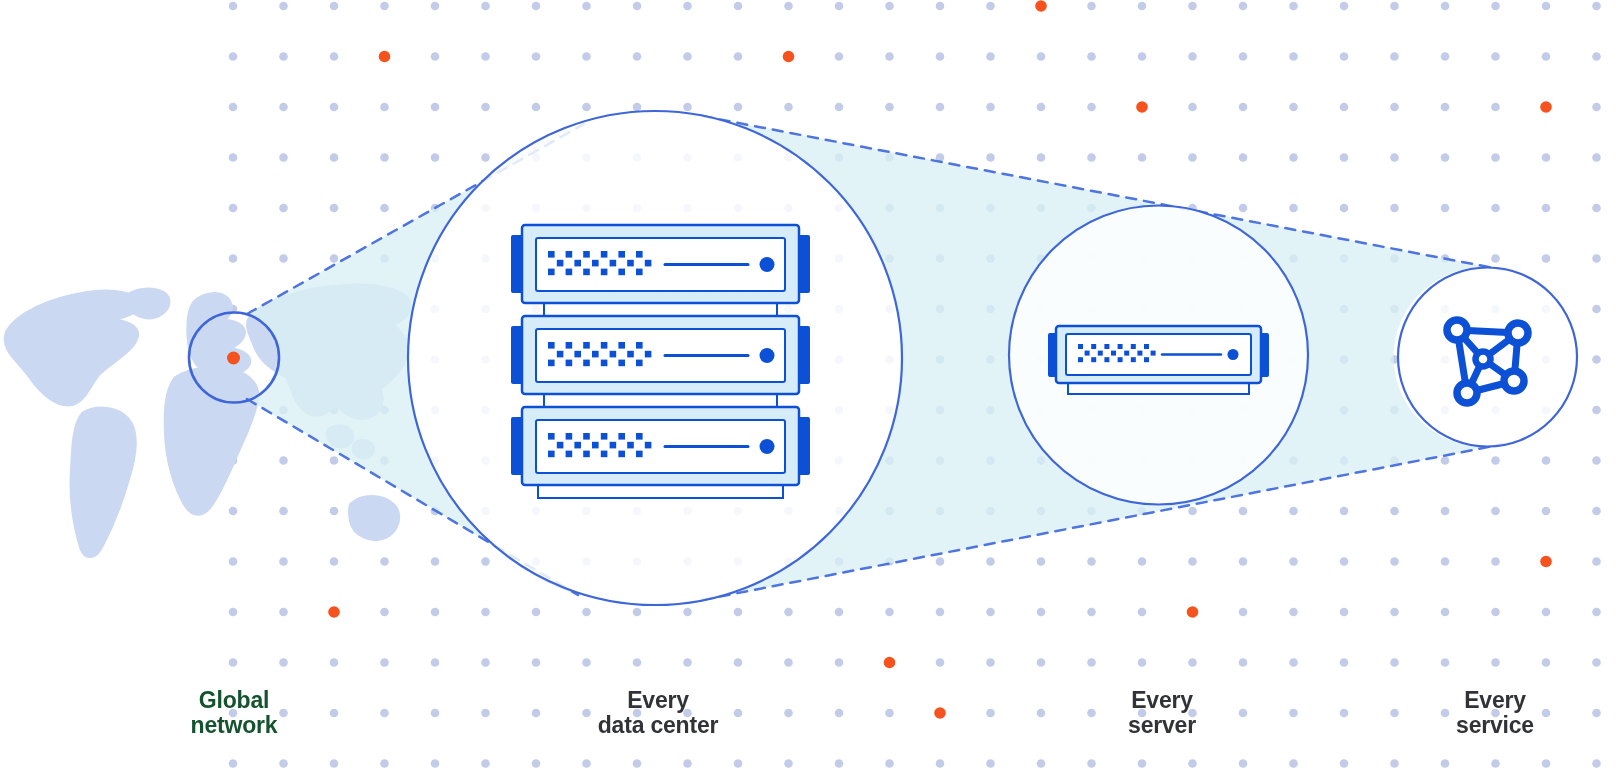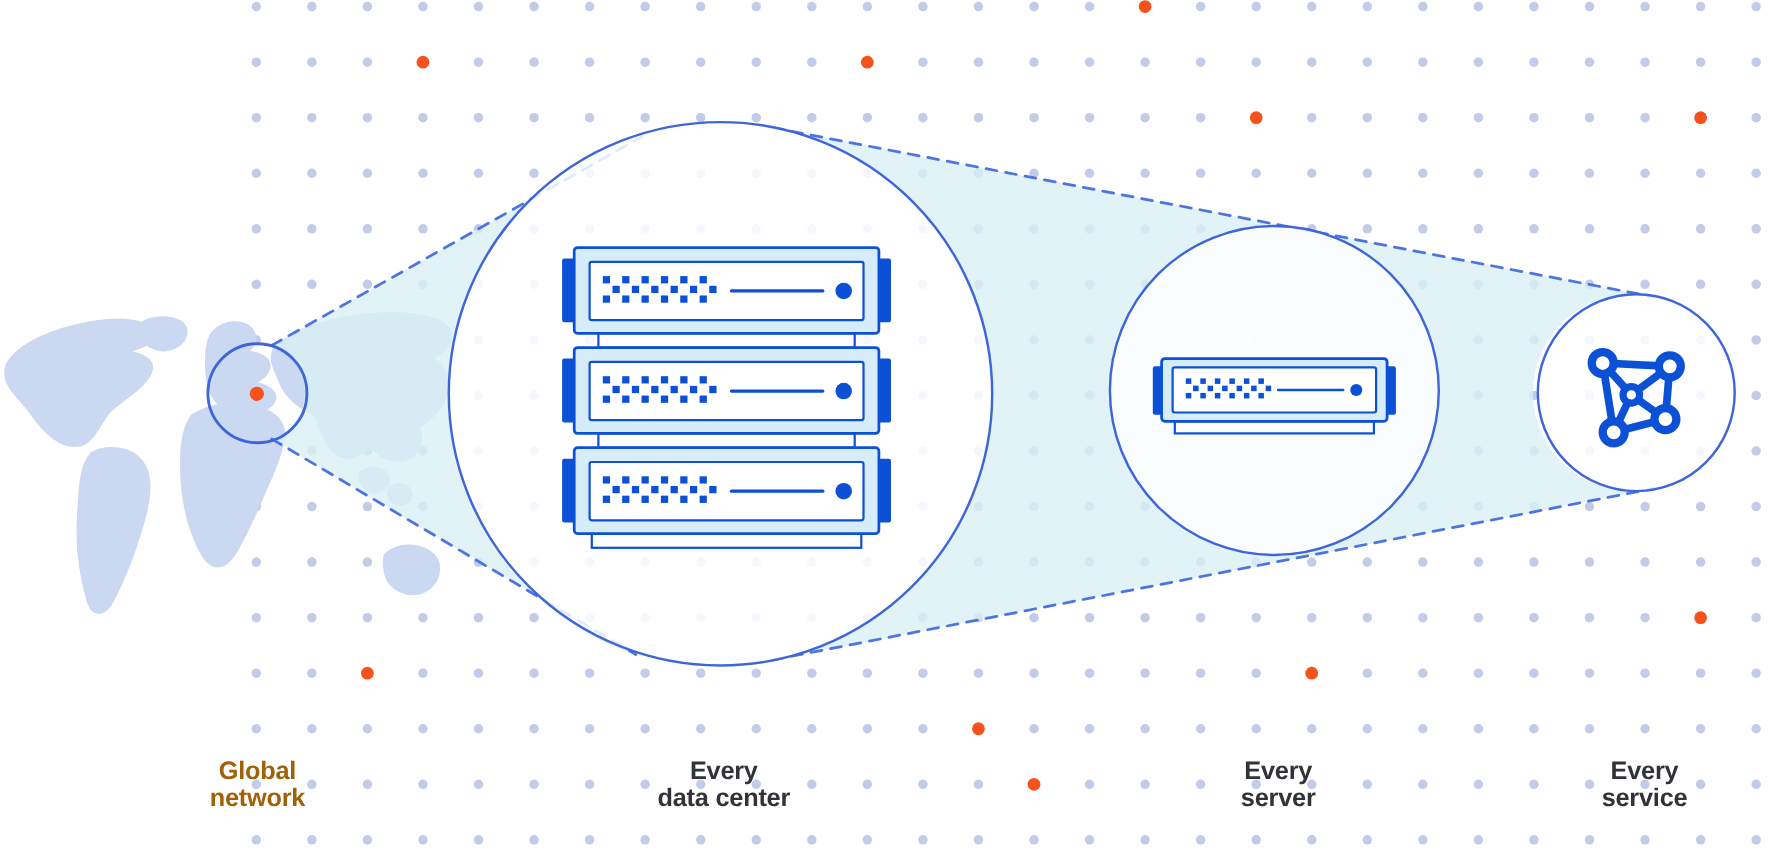--- a/index.html
+++ b/index.html
@@ -620,21 +620,21 @@
         <circle cx="1457" cy="330" r="10" fill="#fff" stroke="#0C50D6" stroke-width="7.5"></circle>
         <circle cx="1518" cy="333" r="10" fill="#fff" stroke="#0C50D6" stroke-width="7.5"></circle>
         <circle cx="1514" cy="381" r="10" fill="#fff" stroke="#0C50D6" stroke-width="7.5"></circle>
         <circle cx="1467" cy="393" r="10" fill="#fff" stroke="#0C50D6" stroke-width="7.5"></circle>
         <circle cx="1483" cy="359" r="7.5" fill="#fff" stroke="#0C50D6" stroke-width="6.5"></circle>
       </g>
 
     <circle class="loc" cx="233.5" cy="358" r="6.5"></circle>
   </svg>
 
-  <div class="lbl" id="lbl0" style="left: 234px; color: #a16207;">Global
+  <div class="lbl" id="lbl0" style="left: 234px; color: #14532d;">Global
 network</div>
   <div class="lbl" id="lbl1" style="left: 658px; color: rgb(49, 51, 56);">Every
 data center</div>
   <div class="lbl" id="lbl2" style="left: 1162px; color: rgb(49, 51, 56);">Every
 server</div>
   <div class="lbl" id="lbl3" style="left: 1495px; color: rgb(49, 51, 56);">Every
 service</div>
 </div>
 
 </body></html>

